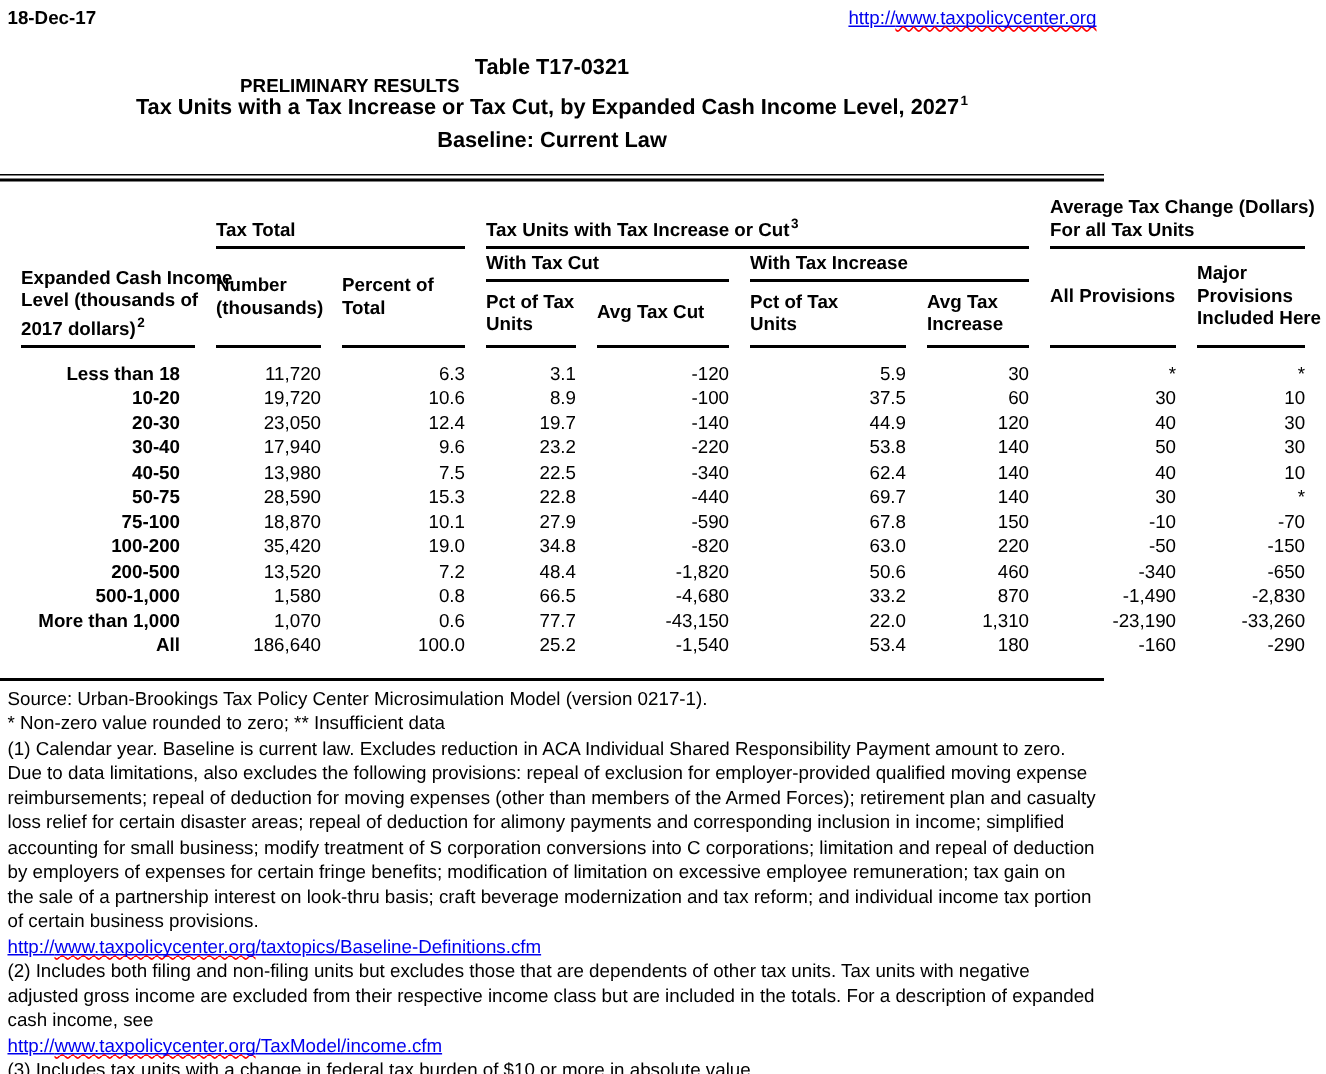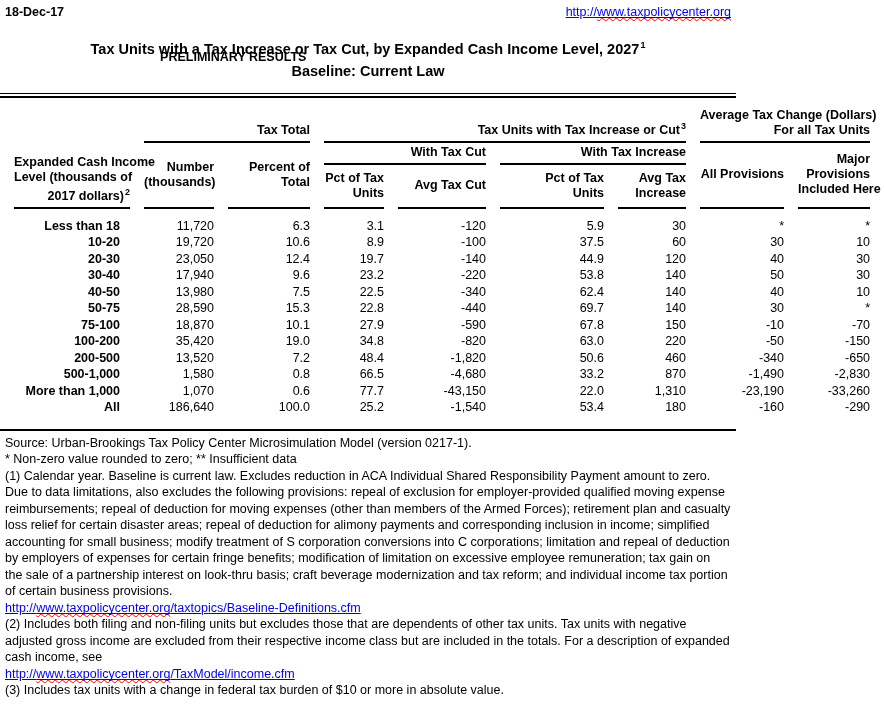--- a/index.html
+++ b/index.html
@@ -32,21 +32,21 @@
 
   
   .rule-double { margin-top:11px; height:2px; border-top:1px solid #000; border-bottom:2px solid #000; }
   .rule-bottom { border-top:2px solid #000; margin-top:13px; }
 
   
   table.report { width:884px; border-collapse:separate; border-spacing:14px 0; table-layout:fixed; margin-top:0; }
   table.report th, table.report td { padding:0; }
   thead th {
     font-weight:bold; font-size:12.5px; line-height:15px;
-    text-align:right; vertical-align:middle;
+    text-align:left; vertical-align:middle;
   }
   thead tr.r1 th { height:40px; vertical-align:bottom; padding-bottom:3px; }
   thead tr.r2 th { height:20px; }
   thead tr.r3 th { height:42px; }
   thead th.bb { border-bottom:2px solid #000; }
   thead th.rowspan-leaf { vertical-align:middle; }
   th.col1h { vertical-align:middle; }
   .pre { white-space:pre; }
 
   tbody td {
@@ -65,20 +65,21 @@
 
 <div class="page">
 
   <div class="topbar">
     <span class="date">18-Dec-17</span>
     <span class="status">PRELIMINARY RESULTS</span>
     <a class="doc-link toplink"><span>http://</span><span class="squiggle">www.taxpolicycenter.org</span><span></span></a>
   </div>
 
   <div class="titles">
+    <div>Table T17-0321</div>
     <div><span>Tax Units with a Tax Increase or Tax Cut, by Expanded Cash Income Level, 2027</span><sup>1</sup></div>
     <div>Baseline: Current Law</div>
   </div>
 
   <div class="rule-double"></div>
 
   <table class="report">
     <colgroup>
       <col style="width:116px">
         <col style="width:70px">

